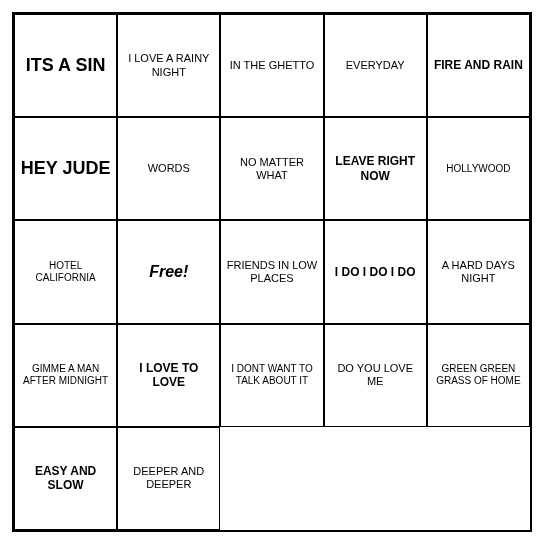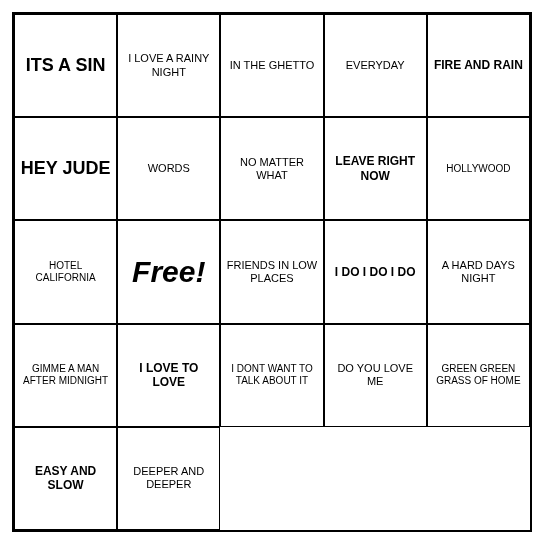--- a/index.html
+++ b/index.html
@@ -34,21 +34,21 @@
     }
     .cell.large-text {
       font-size: 18px;
       font-weight: bold;
     }
     .cell.medium-text {
       font-size: 12px;
       font-weight: bold;
     }
     .cell.free {
-      font-size: 30px;
+      font-size: 16px;
       font-style: italic;
       font-weight: bold;
       text-transform: none;
     }
     .cell.small-text {
       font-size: 10px;
     }
   </style>
 </head>
 <body>

